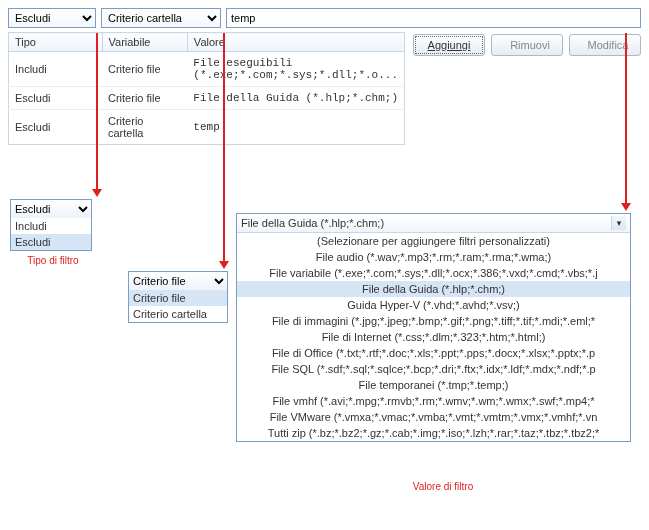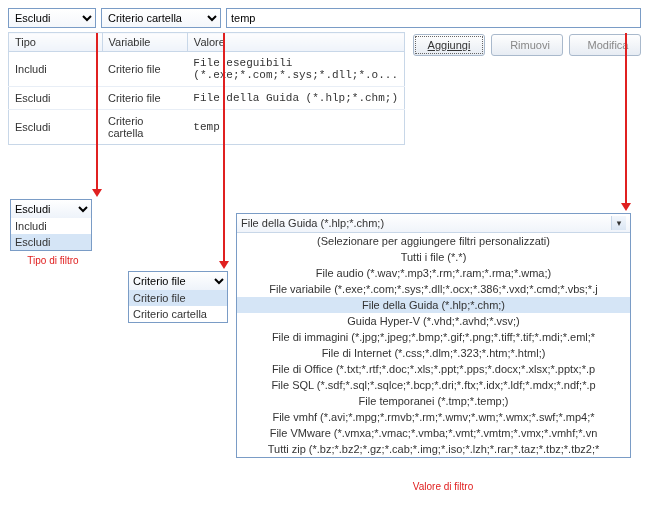--- a/index.html
+++ b/index.html
@@ -182,21 +182,20 @@
     <div class="opt sel">Criterio file</div>
     <div class="opt">Criterio cartella</div>
   </div>
 
   <div class="biglist" style="left:228px; top:58px;">
     <div class="header">
       <span>File della Guida (*.hlp;*.chm;)</span>
       <span class="chev">▾</span>
     </div>
     <div class="opt">(Selezionare per aggiungere filtri personalizzati)</div>
-    <div class="opt">Tutti i file (*.*)</div>
     <div class="opt">File audio (*.wav;*.mp3;*.rm;*.ram;*.rma;*.wma;)</div>
     <div class="opt">File variabile (*.exe;*.com;*.sys;*.dll;*.ocx;*.386;*.vxd;*.cmd;*.vbs;*.j</div>
     <div class="opt sel">File della Guida (*.hlp;*.chm;)</div>
     <div class="opt">Guida Hyper-V (*.vhd;*.avhd;*.vsv;)</div>
     <div class="opt">File di immagini (*.jpg;*.jpeg;*.bmp;*.gif;*.png;*.tiff;*.tif;*.mdi;*.eml;*</div>
     <div class="opt">File di Internet (*.css;*.dlm;*.323;*.htm;*.html;)</div>
     <div class="opt">File di Office (*.txt;*.rtf;*.doc;*.xls;*.ppt;*.pps;*.docx;*.xlsx;*.pptx;*.p</div>
     <div class="opt">File SQL (*.sdf;*.sql;*.sqlce;*.bcp;*.dri;*.ftx;*.idx;*.ldf;*.mdx;*.ndf;*.p</div>
     <div class="opt">File temporanei (*.tmp;*.temp;)</div>
     <div class="opt">File vmhf (*.avi;*.mpg;*.rmvb;*.rm;*.wmv;*.wm;*.wmx;*.swf;*.mp4;*</div>

